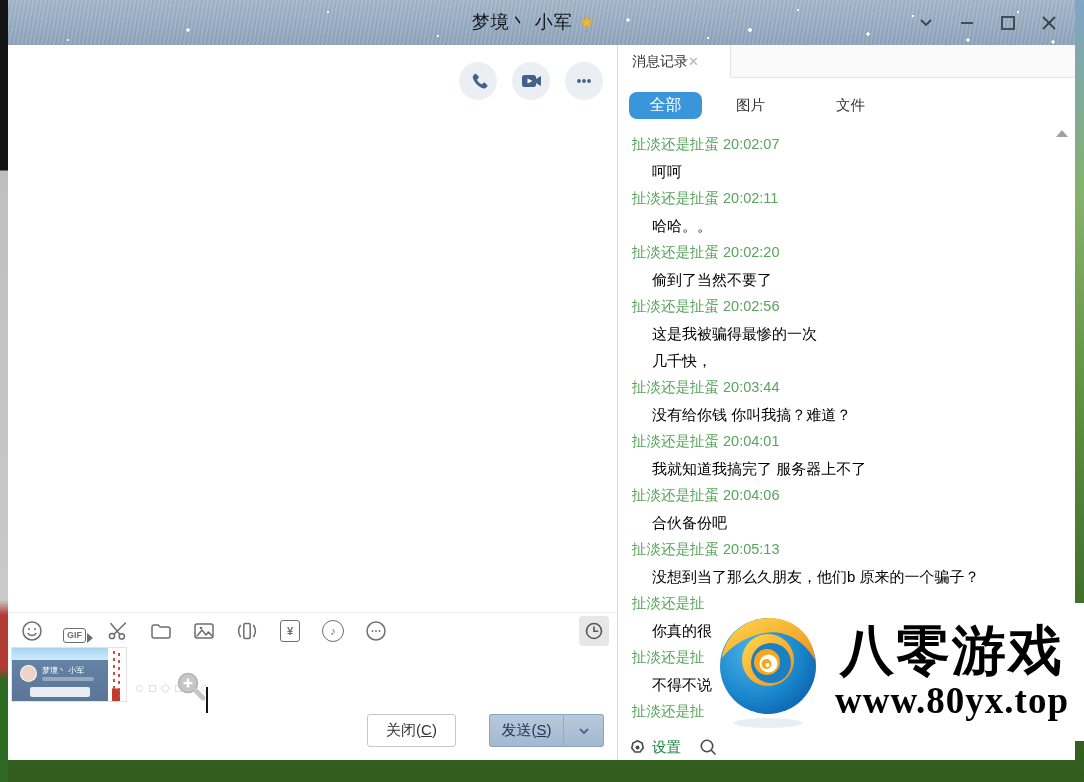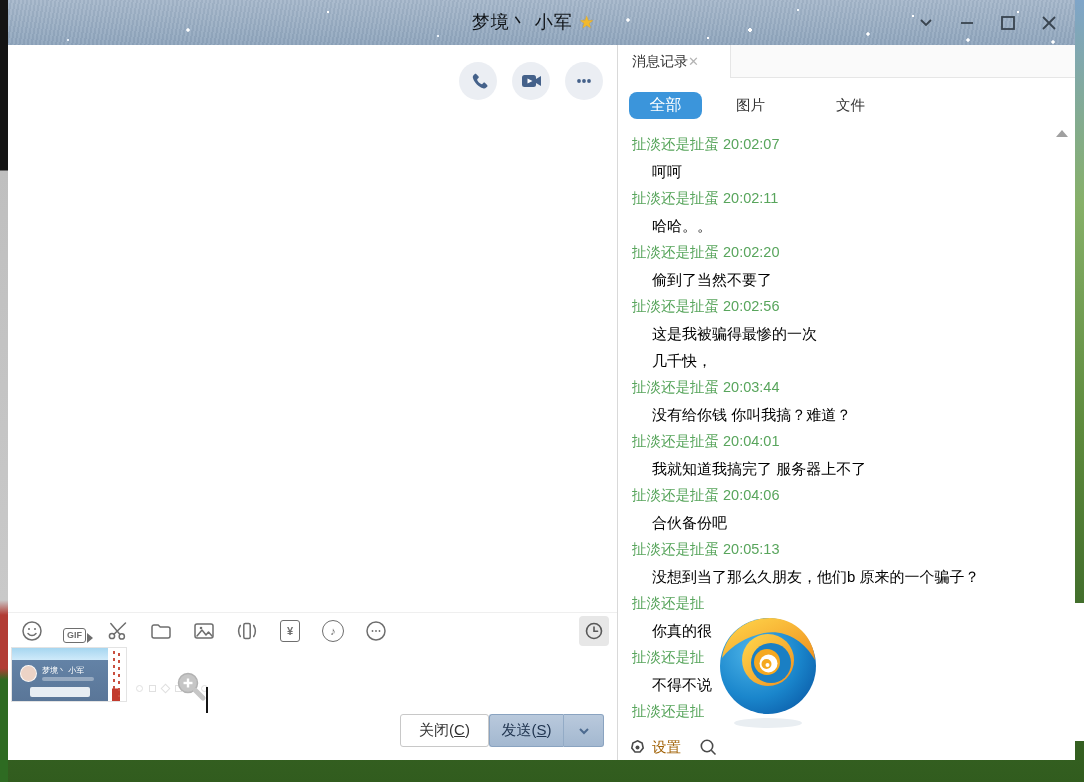--- a/index.html
+++ b/index.html
@@ -70,21 +70,21 @@
       repeating-linear-gradient(180deg,#c94f3f 0 3px, transparent 3px 7px),
       linear-gradient(180deg, transparent 40px, #c23b2e 41px, #c23b2e 100%);
     background-size:2px 38px, 2px 44px, 8px 100%; background-position:5px 3px, 10px 5px, 4px 0; background-repeat:no-repeat;}
   .ghost-icons{ position:absolute; left:128px; top:40px; display:flex; gap:6px; align-items:center;}
   .ghost-icons i{ display:block; width:7px; height:7px; border:1px solid #e0e0e0; }
   .ghost-icons i.rnd{ border-radius:50%; }
   .zoom-cursor{ position:absolute; left:166px; top:24px; }
   .caret{ position:absolute; left:198px; top:42px; width:2px; height:26px; background:#151515; }
 
   
-  .btn-close{ position:absolute; left:392px; top:669px; width:89px; height:33px; background:#fff;
+  .btn-close{ position:absolute; left:359px; top:669px; width:89px; height:33px; background:#fff;
     border:1px solid #c8c8c8; border-radius:3px; font-size:15px; color:#333; display:grid; place-items:center;}
   .send-group{ position:absolute; left:481px; top:669px; height:33px; display:flex; }
   .send-main{ width:74px; height:33px; background:linear-gradient(180deg,#b9c9dc,#a3b8d0); border:1px solid #8aa3c0;
     border-right:none; border-radius:3px 0 0 3px; color:#203550; font-size:15px; display:grid; place-items:center;}
   .send-arrow{ width:41px; height:33px; background:linear-gradient(180deg,#b9c9dc,#a3b8d0); border:1px solid #8aa3c0;
     border-left:1px solid #93abc6; border-radius:0 3px 3px 0; display:grid; place-items:center;}
   .send-arrow svg{ stroke:#4c6a8f; stroke-width:2; fill:none;}
   u{ text-decoration:underline; }
 
   
@@ -96,21 +96,21 @@
   .pill{ position:absolute; left:11px; top:14px; width:73px; height:27px; background:#3b95db; color:#fff;
     border-radius:8px; font-size:16px; display:grid; place-items:center;}
   .filter-item{ position:absolute; top:14px; height:27px; line-height:27px; font-size:14.5px; color:#333;}
   .f2{ left:118px; } .f3{ left:201px;margin-left:17px; }
   .msg-list{ position:absolute; top:80px; bottom:25px; left:0; right:0; overflow:hidden; padding:6px 4px 0 14px;}
   .msg-sender{ color:#58a55c; font-size:14.5px; height:27px; line-height:27px; white-space:nowrap;}
   .msg-text{ color:#000000; font-size:15px; height:27px; line-height:27px; padding-left:20px; white-space:nowrap;}
   .scroll-up{ position:absolute; top:85px; right:7px; width:0; height:0;
     border-left:6px solid transparent; border-right:6px solid transparent; border-bottom:7px solid #a0a0a0;}
   .panel-footer{ position:absolute; bottom:0; left:0; right:0; height:25px; display:flex; align-items:center;
-    padding-left:11px; gap:6px; font-size:14.5px; color:#a16207; background:#fff;}
+    padding-left:11px; gap:6px; font-size:14.5px; color:#15803d; background:#fff;}
   .panel-footer svg{ stroke:#4a4a4a; stroke-width:1.6; fill:none;}
   .footer-search{ margin-left:12px; display:grid; place-items:center;}
 
   
   .watermark{ position:absolute; left:712px; top:603px; width:372px; height:138px; background:#fff;
     border-top-left-radius:10px; display:flex; align-items:center; z-index:6; padding-left:4px;}
   .wm-text{ flex:1; text-align:center; }
   .wm-title{ font-size:54px; font-weight:bold; color:#000; letter-spacing:2px; line-height:1.05; white-space:nowrap;}
   .wm-url{ font-family:"Liberation Serif", serif; font-size:37px; font-weight:bold; color:#000; letter-spacing:1px; white-space:nowrap;}
 </style>
@@ -357,14 +357,18 @@
       <circle cx="52" cy="52" r="48" fill="url(#gb)"></circle>
       <path d="M6 44 C10 18 32 4 54 4 C80 4 98 24 99 46 C88 26 68 15 48 19 C30 23 16 31 6 44 Z" fill="url(#go)"></path>
       <circle cx="52" cy="46" r="26" fill="url(#go)"></circle>
       <circle cx="55" cy="49" r="20" fill="#1a7fc4"></circle>
       <circle cx="51" cy="48" r="13" fill="#f5a81f"></circle>
       <circle cx="52.5" cy="49.5" r="9" fill="#ffffff"></circle>
       <circle cx="50.5" cy="50" r="5" fill="#f5a81f"></circle>
       <circle cx="51.5" cy="51" r="2" fill="#ffffff"></circle>
       <ellipse cx="52" cy="109" rx="34" ry="5" fill="#e9eef2"></ellipse>
     </svg>
+    <div class="wm-text">
+      <div class="wm-title">八零游戏</div>
+      <div class="wm-url">www.80yx.top</div>
+    </div>
   </div>
 </div>
 
 </body></html>

